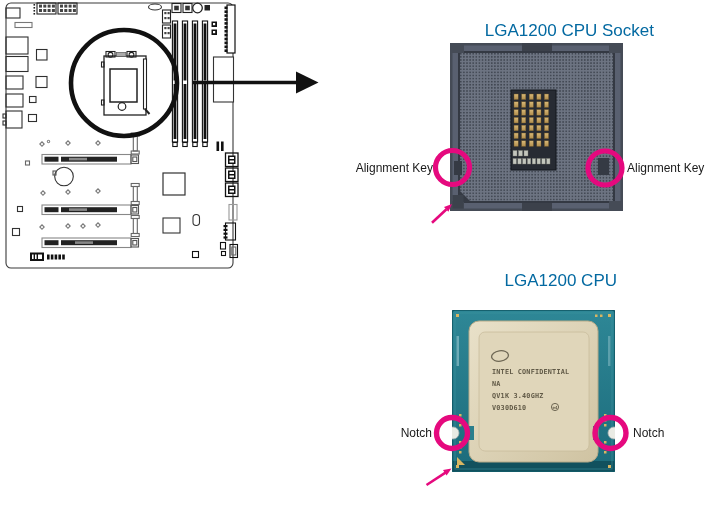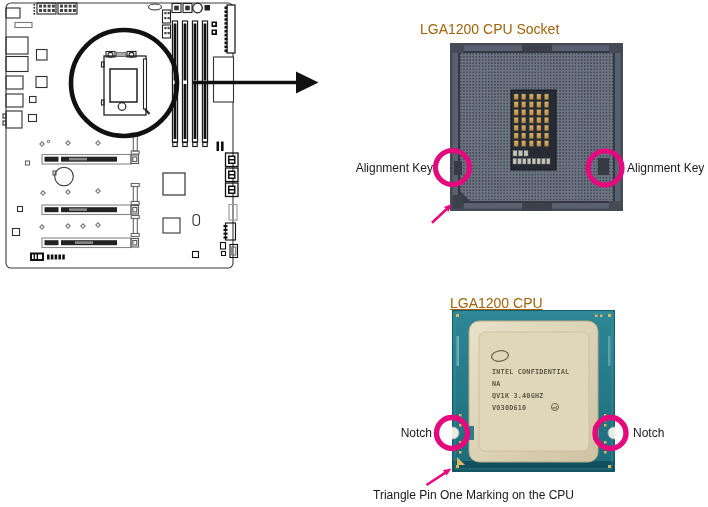--- a/index.html
+++ b/index.html
@@ -1,19 +1,19 @@
 <!DOCTYPE html>
 <html><head>
 <meta charset="utf-8">
 <style>
   html,body{margin:0;padding:0;background:#fff;}
   #stage{position:relative;width:708px;height:507px;background:#fff;overflow:hidden;
          font-family:"Liberation Sans",sans-serif;color:#131313;}
   .lbl{position:absolute;font-size:12px;line-height:14px;white-space:nowrap;color:#1a1a1a;}
-  .title{position:absolute;font-size:14px;text-align:left;color:#a16207;}
+  .title{position:absolute;font-size:17px;text-align:right;color:#0369a1;}
   svg{position:absolute;display:block;}
   text.chip{font-family:"DejaVu Sans Mono",monospace;font-weight:bold;fill:#615a47;}
 </style>
 </head>
 <body>
 
 <div id="stage">
 
   <svg style="left:0;top:0" width="330" height="275" viewBox="0 0 330 275">
     <g fill="none" stroke="#3a3a3a" stroke-width="1.1">
@@ -354,21 +354,21 @@
         <rect x="82.2" y="115.5" width="3.4" height="5.5"></rect>
         <rect x="87" y="115.5" width="3.4" height="5.5"></rect>
         <rect x="91.8" y="115.5" width="3.4" height="5.5"></rect>
         <rect x="96.6" y="115.5" width="3.4" height="5.5"></rect>
     </g>
   </svg>
 
   <div class="lbl" style="left:330px;top:161px;width:103px;text-align:right;">Alignment Key</div>
   <div class="lbl" style="left:627px;top:161px;">Alignment Key</div>
 
-  <div class="title" style="left:450px;top:295px;width:167px;text-decoration:underline;">LGA1200 CPU</div>
+  <div class="title" style="left:450px;top:271px;width:167px;">LGA1200 CPU</div>
 
   <svg style="left:452px;top:310px" width="163" height="162" viewBox="0 0 163 162">
     <defs>
       <linearGradient id="ihsg" x1="0" y1="0" x2="1" y2="1">
         <stop offset="0" stop-color="#e9e1c9"></stop>
           <stop offset="1" stop-color="#cfc3a2"></stop>
       </linearGradient>
       <linearGradient id="pcbg" x1="0" y1="0" x2="0" y2="1">
         <stop offset="0" stop-color="#2e8796"></stop>
           <stop offset="1" stop-color="#1c6b7b"></stop>
@@ -418,21 +418,20 @@
     <text class="chip" x="40" y="88" font-size="6.8" letter-spacing="0.2">QV1K 3.40GHZ</text>
     <text class="chip" x="40" y="99.5" font-size="6.8" letter-spacing="0.2">V030D610</text>
     <circle cx="103" cy="97" r="3.6" fill="none" stroke="#615a47" stroke-width="0.9"></circle>
     <text class="chip" x="100.6" y="99" font-size="4">e4</text>
 
     <polygon points="5,147 13,155 5,155" fill="#d9b662"></polygon>
   </svg>
 
   <div class="lbl" style="left:362px;top:426px;width:70px;text-align:right;">Notch</div>
   <div class="lbl" style="left:633px;top:426px;">Notch</div>
-  <div class="lbl" style="left:373px;top:488px;">Triangle Pin One Marking on the CPU</div>
 
   <svg style="left:0;top:0" width="708" height="507" viewBox="0 0 708 507">
     <g fill="none" stroke="#e5097e">
       <circle cx="452.5" cy="167.5" r="17" stroke-width="5.2"></circle>
       <circle cx="605" cy="168" r="17" stroke-width="5.2"></circle>
       <circle cx="452" cy="433" r="15.5" stroke-width="5.4"></circle>
       <circle cx="610.5" cy="433" r="15.5" stroke-width="5.4"></circle>
       <g>
         <line x1="432" y1="222.8" x2="446.5" y2="209.2" stroke-width="2.6"></line>
         <polygon points="452,204 448.4,211.7 444,207.1" fill="#e5097e" stroke="none"></polygon>

